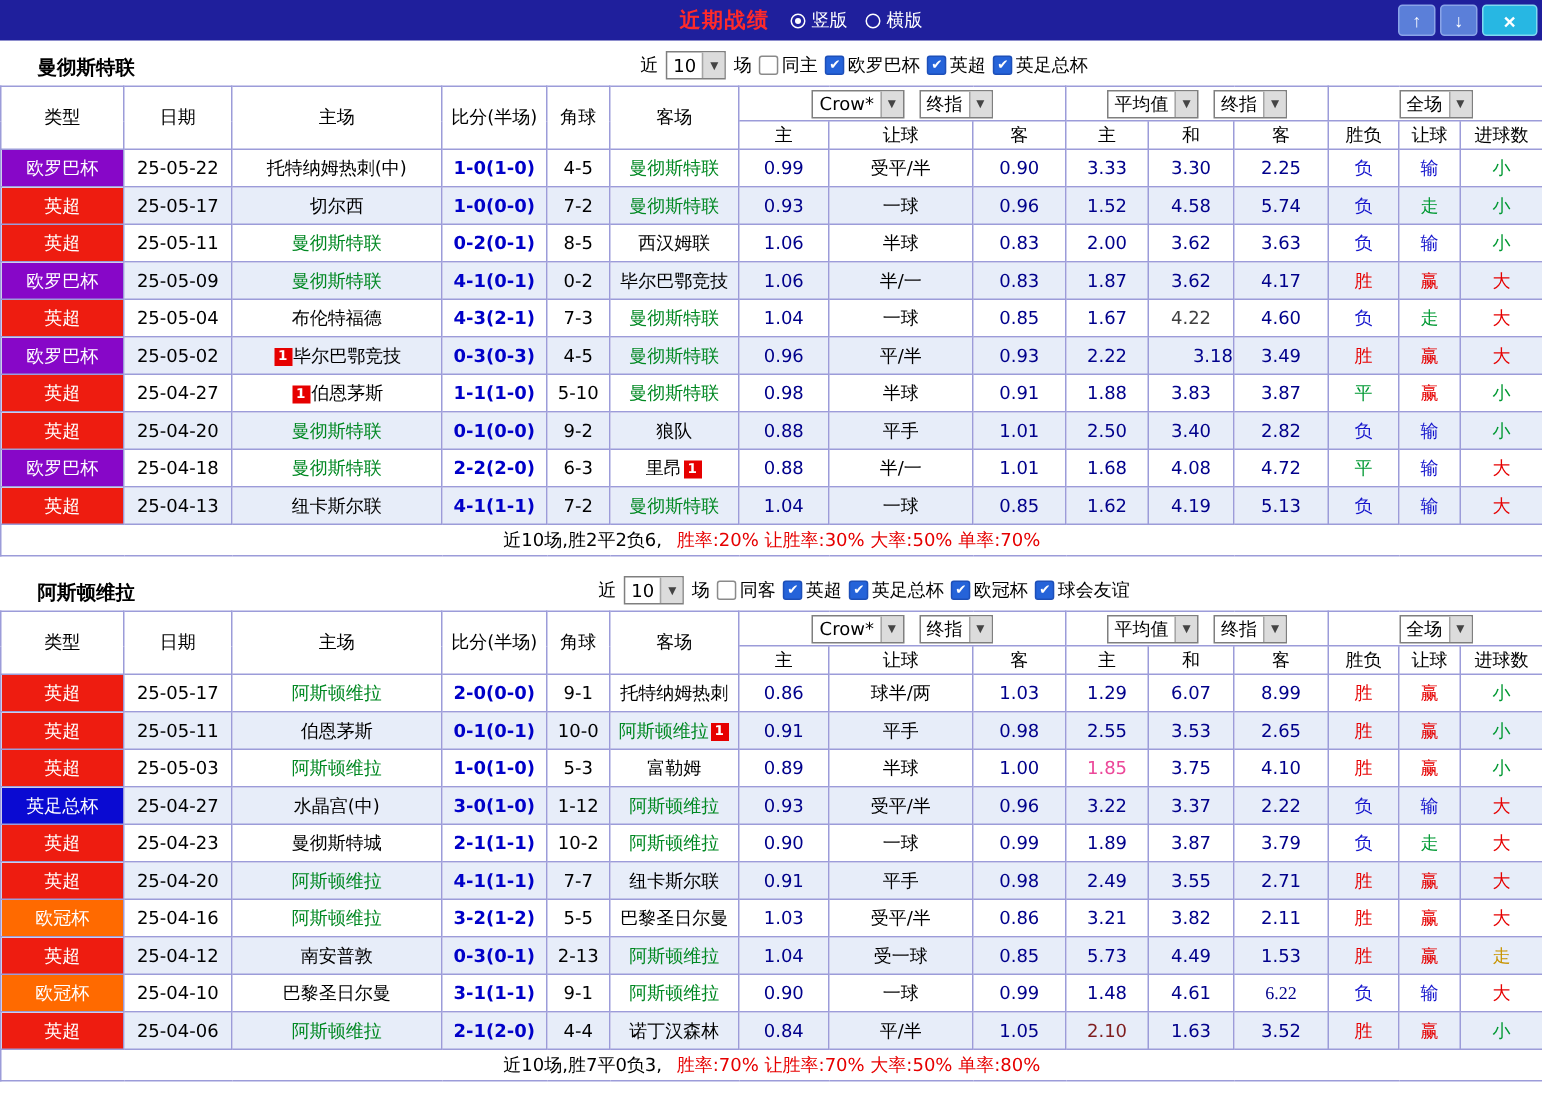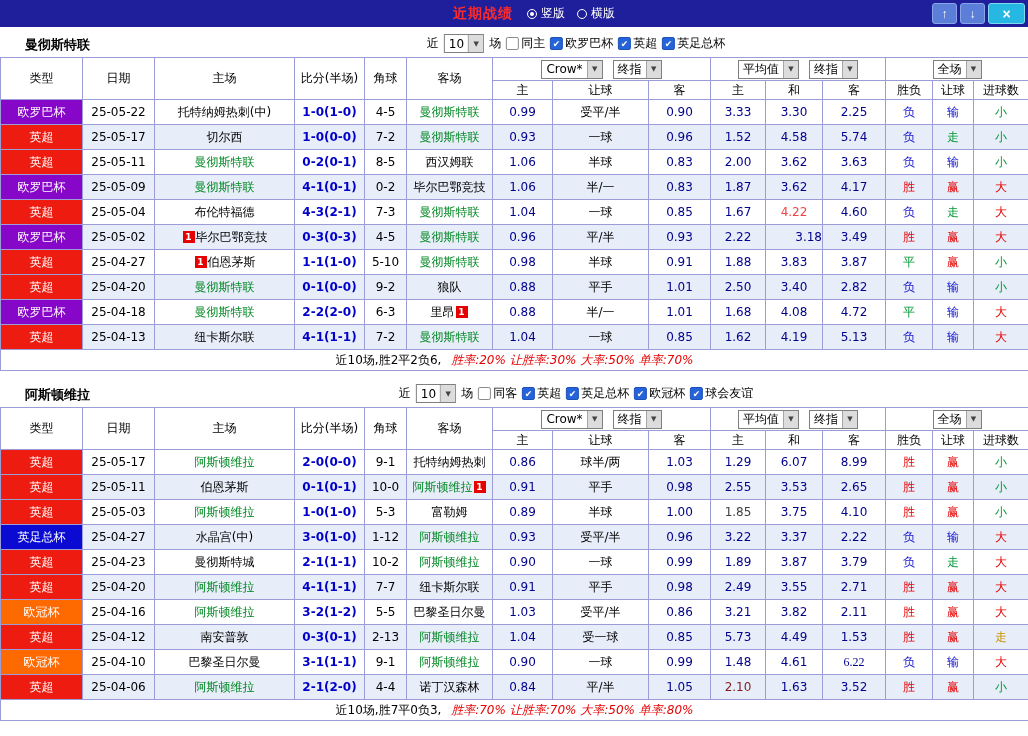--- a/index.html
+++ b/index.html
@@ -48,21 +48,21 @@
   thead tr.h2 th { height:19px; }
   .dd-wrap { display:flex; justify-content:center; align-items:center; gap:10px; }
   tbody td { height:25px; }
   tbody tr:nth-child(even) { background:#e7edf9; }
   .type-cell { color:#fff; }
   .score-cell { font-weight:bold; }
   .badge { display:inline-block; width:12px; height:12px; line-height:12px; font-size:9px;
     font-weight:bold; color:#fff; margin:0 1px; vertical-align:1px; }
   tfoot td { height:21px; background:#fff; }
   .f-sum { margin-right:6px; }
-  .f-rates { color:#e60000;font-style:italic; }
+  .f-rates { color:#e60000; }
 </style>
 </head>
 <body>
 
 <header class="titlebar">
   <div class="tb-center">
     <span class="tb-title">近期战绩</span>
     <span class="radio-group">
       <label class="radio">
         <span class="radio-dot on"></span>
@@ -259,21 +259,21 @@
           <td class="type-cell" style="background: rgb(238, 28, 16);">英超</td>
           <td>25-05-04</td>
           <td class="team-cell"><span class="team">布伦特福德</span></td>
           <td class="score-cell" style="color: rgb(0, 0, 200);">4-3(2-1)</td>
           <td>7-3</td>
           <td class="team-cell"><span class="team" style="color: rgb(0, 136, 34);">曼彻斯特联</span></td>
           <td class="odds-cell" style="color: rgb(0, 0, 139);">1.04</td>
           <td class="hcp-cell">一球</td>
           <td class="odds-cell" style="color: rgb(0, 0, 139);">0.85</td>
           <td class="odds-cell" style="color: rgb(0, 0, 139);">1.67</td>
-          <td class="odds-cell" style="color: #ef4444;">4.22</td>
+          <td class="odds-cell" style="color: #404040;">4.22</td>
           <td class="odds-cell" style="color: rgb(0, 0, 139);">4.60</td>
           <td class="res-cell" style="color: rgb(20, 20, 204);">负</td>
           <td class="res-cell" style="color: rgb(0, 153, 51);">走</td>
           <td class="res-cell" style="color: rgb(230, 0, 0);">大</td>
         </tr>
         <tr>
           <td class="type-cell" style="background: rgb(135, 7, 200);">欧罗巴杯</td>
           <td>25-05-02</td>
           <td class="team-cell"><span class="badge" style="background: rgb(230, 0, 0);">1</span><span class="team">毕尔巴鄂竞技</span></td>
           <td class="score-cell" style="color: rgb(0, 0, 200);">0-3(0-3)</td>
@@ -510,21 +510,21 @@
         <tr>
           <td class="type-cell" style="background: rgb(238, 28, 16);">英超</td>
           <td>25-05-03</td>
           <td class="team-cell"><span class="team" style="color: rgb(0, 136, 34);">阿斯顿维拉</span></td>
           <td class="score-cell" style="color: rgb(0, 0, 200);">1-0(1-0)</td>
           <td>5-3</td>
           <td class="team-cell"><span class="team">富勒姆</span></td>
           <td class="odds-cell" style="color: rgb(0, 0, 139);">0.89</td>
           <td class="hcp-cell">半球</td>
           <td class="odds-cell" style="color: rgb(0, 0, 139);">1.00</td>
-          <td class="odds-cell" style="color: #404040;">1.85</td>
+          <td class="odds-cell" style="color: #ec4899;">1.85</td>
           <td class="odds-cell" style="color: rgb(0, 0, 139);">3.75</td>
           <td class="odds-cell" style="color: rgb(0, 0, 139);">4.10</td>
           <td class="res-cell" style="color: rgb(230, 0, 0);">胜</td>
           <td class="res-cell" style="color: rgb(230, 0, 0);">赢</td>
           <td class="res-cell" style="color: rgb(0, 153, 51);">小</td>
         </tr>
         <tr>
           <td class="type-cell" style="background: rgb(10, 10, 210);">英足总杯</td>
           <td>25-04-27</td>
           <td class="team-cell"><span class="team">水晶宫(中)</span></td>

